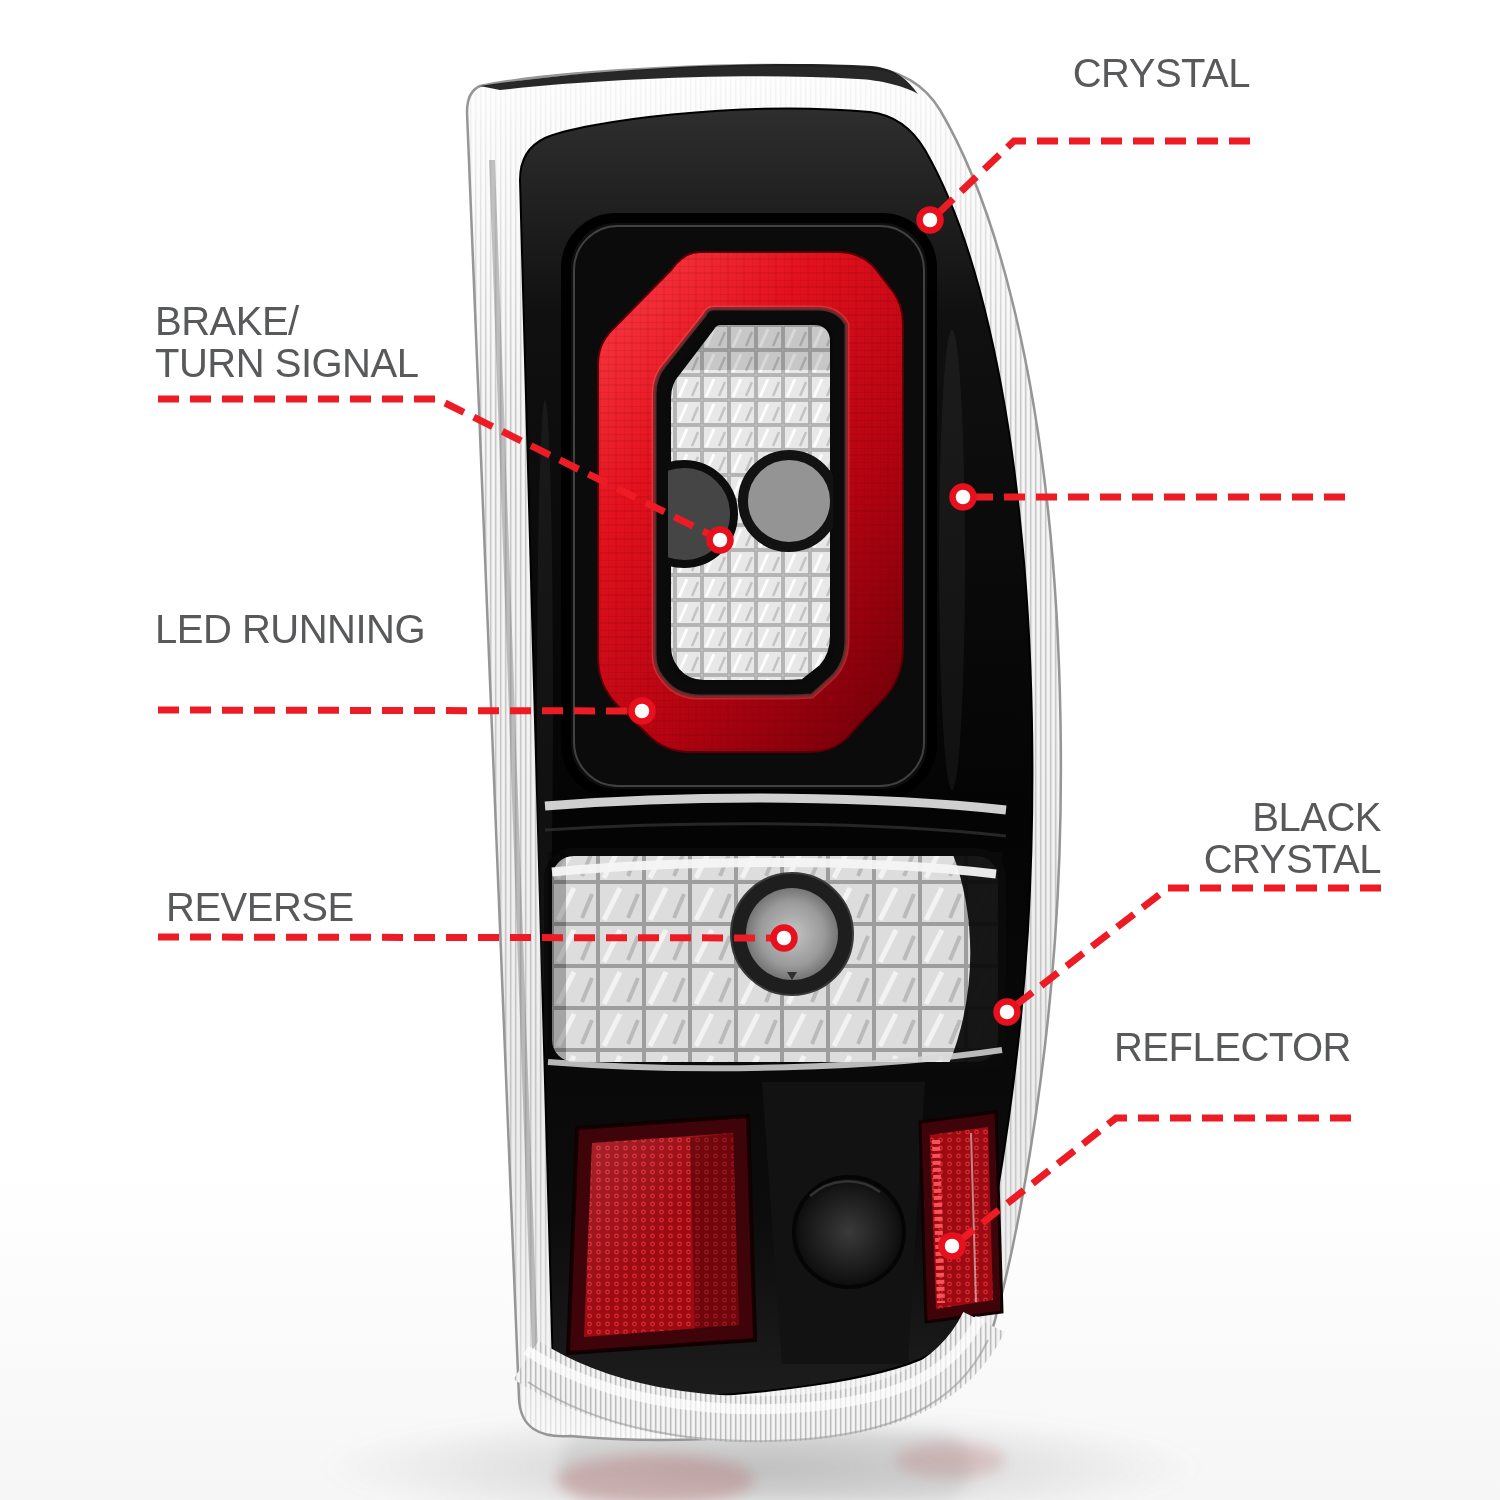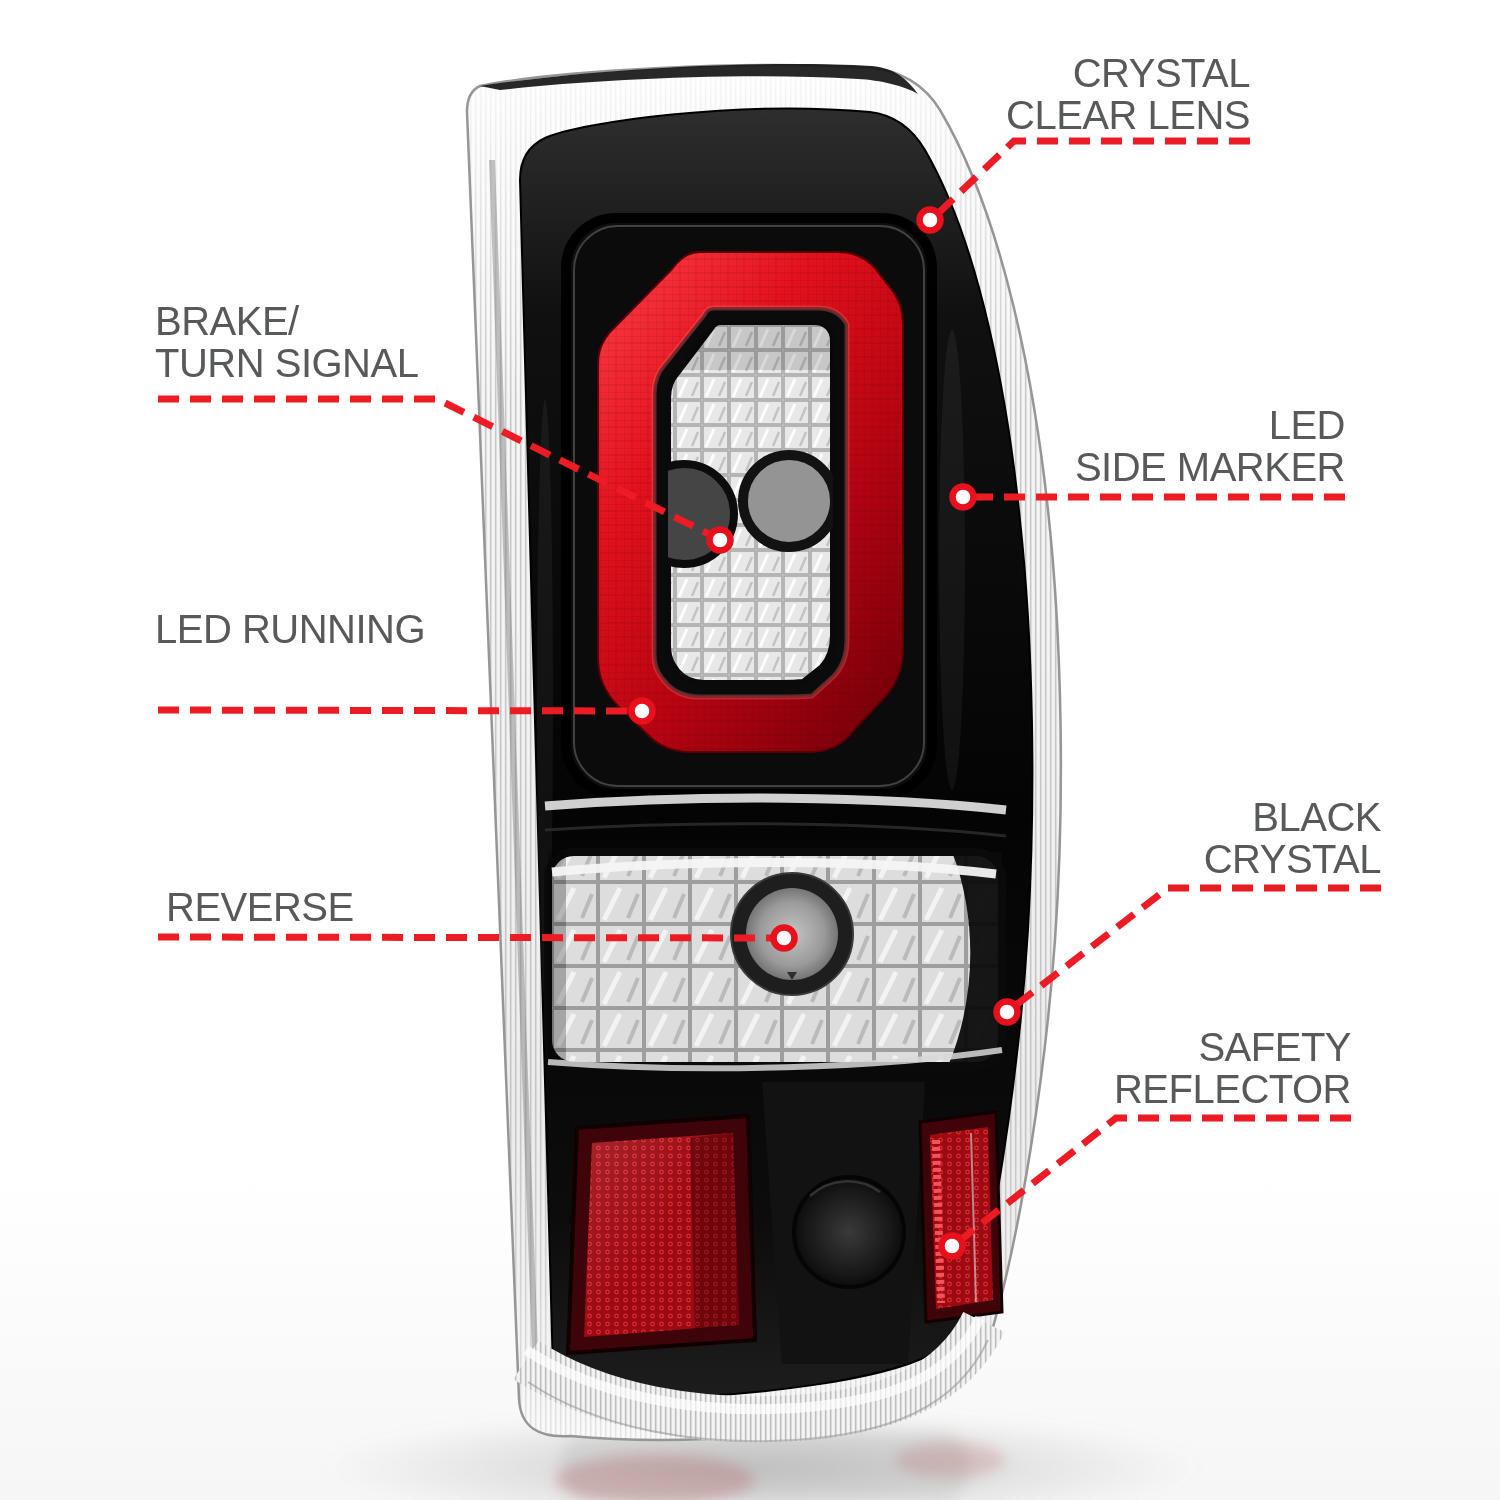--- a/index.html
+++ b/index.html
@@ -229,44 +229,38 @@
       <circle class="dot" cx="963" cy="497" r="10.5"></circle>
       <circle class="dot" cx="642" cy="711" r="10.5"></circle>
       <circle class="dot" cx="784" cy="938" r="10.5"></circle>
       <circle class="dot" cx="1007" cy="1012" r="10.5"></circle>
       <circle class="dot" cx="952" cy="1246" r="10.5"></circle>
     </g>
   </svg>
 
   <div class="label r" style="right:250px;top:52px">
     <div>CRYSTAL</div>
-    <div>CLEAR LENS</div>
   </div>
 
   <div class="label l" style="left:155px;top:300px">
     <div>BRAKE/</div>
     <div>TURN SIGNAL</div>
   </div>
 
-  <div class="label r" style="right:155px;top:404px">
-    <div>LED</div>
-    <div>SIDE MARKER</div>
-  </div>
 
   <div class="label l" style="left:155px;top:608px">
     <div>LED RUNNING</div>
   </div>
 
   <div class="label l" style="left:166px;top:886px">
     <div>REVERSE</div>
   </div>
 
   <div class="label r" style="right:119px;top:796px">
     <div>BLACK</div>
     <div>CRYSTAL</div>
   </div>
 
   <div class="label r" style="right:149px;top:1026px">
-    <div>SAFETY</div>
     <div>REFLECTOR</div>
   </div>
 
 </div>
 
 </body></html>

